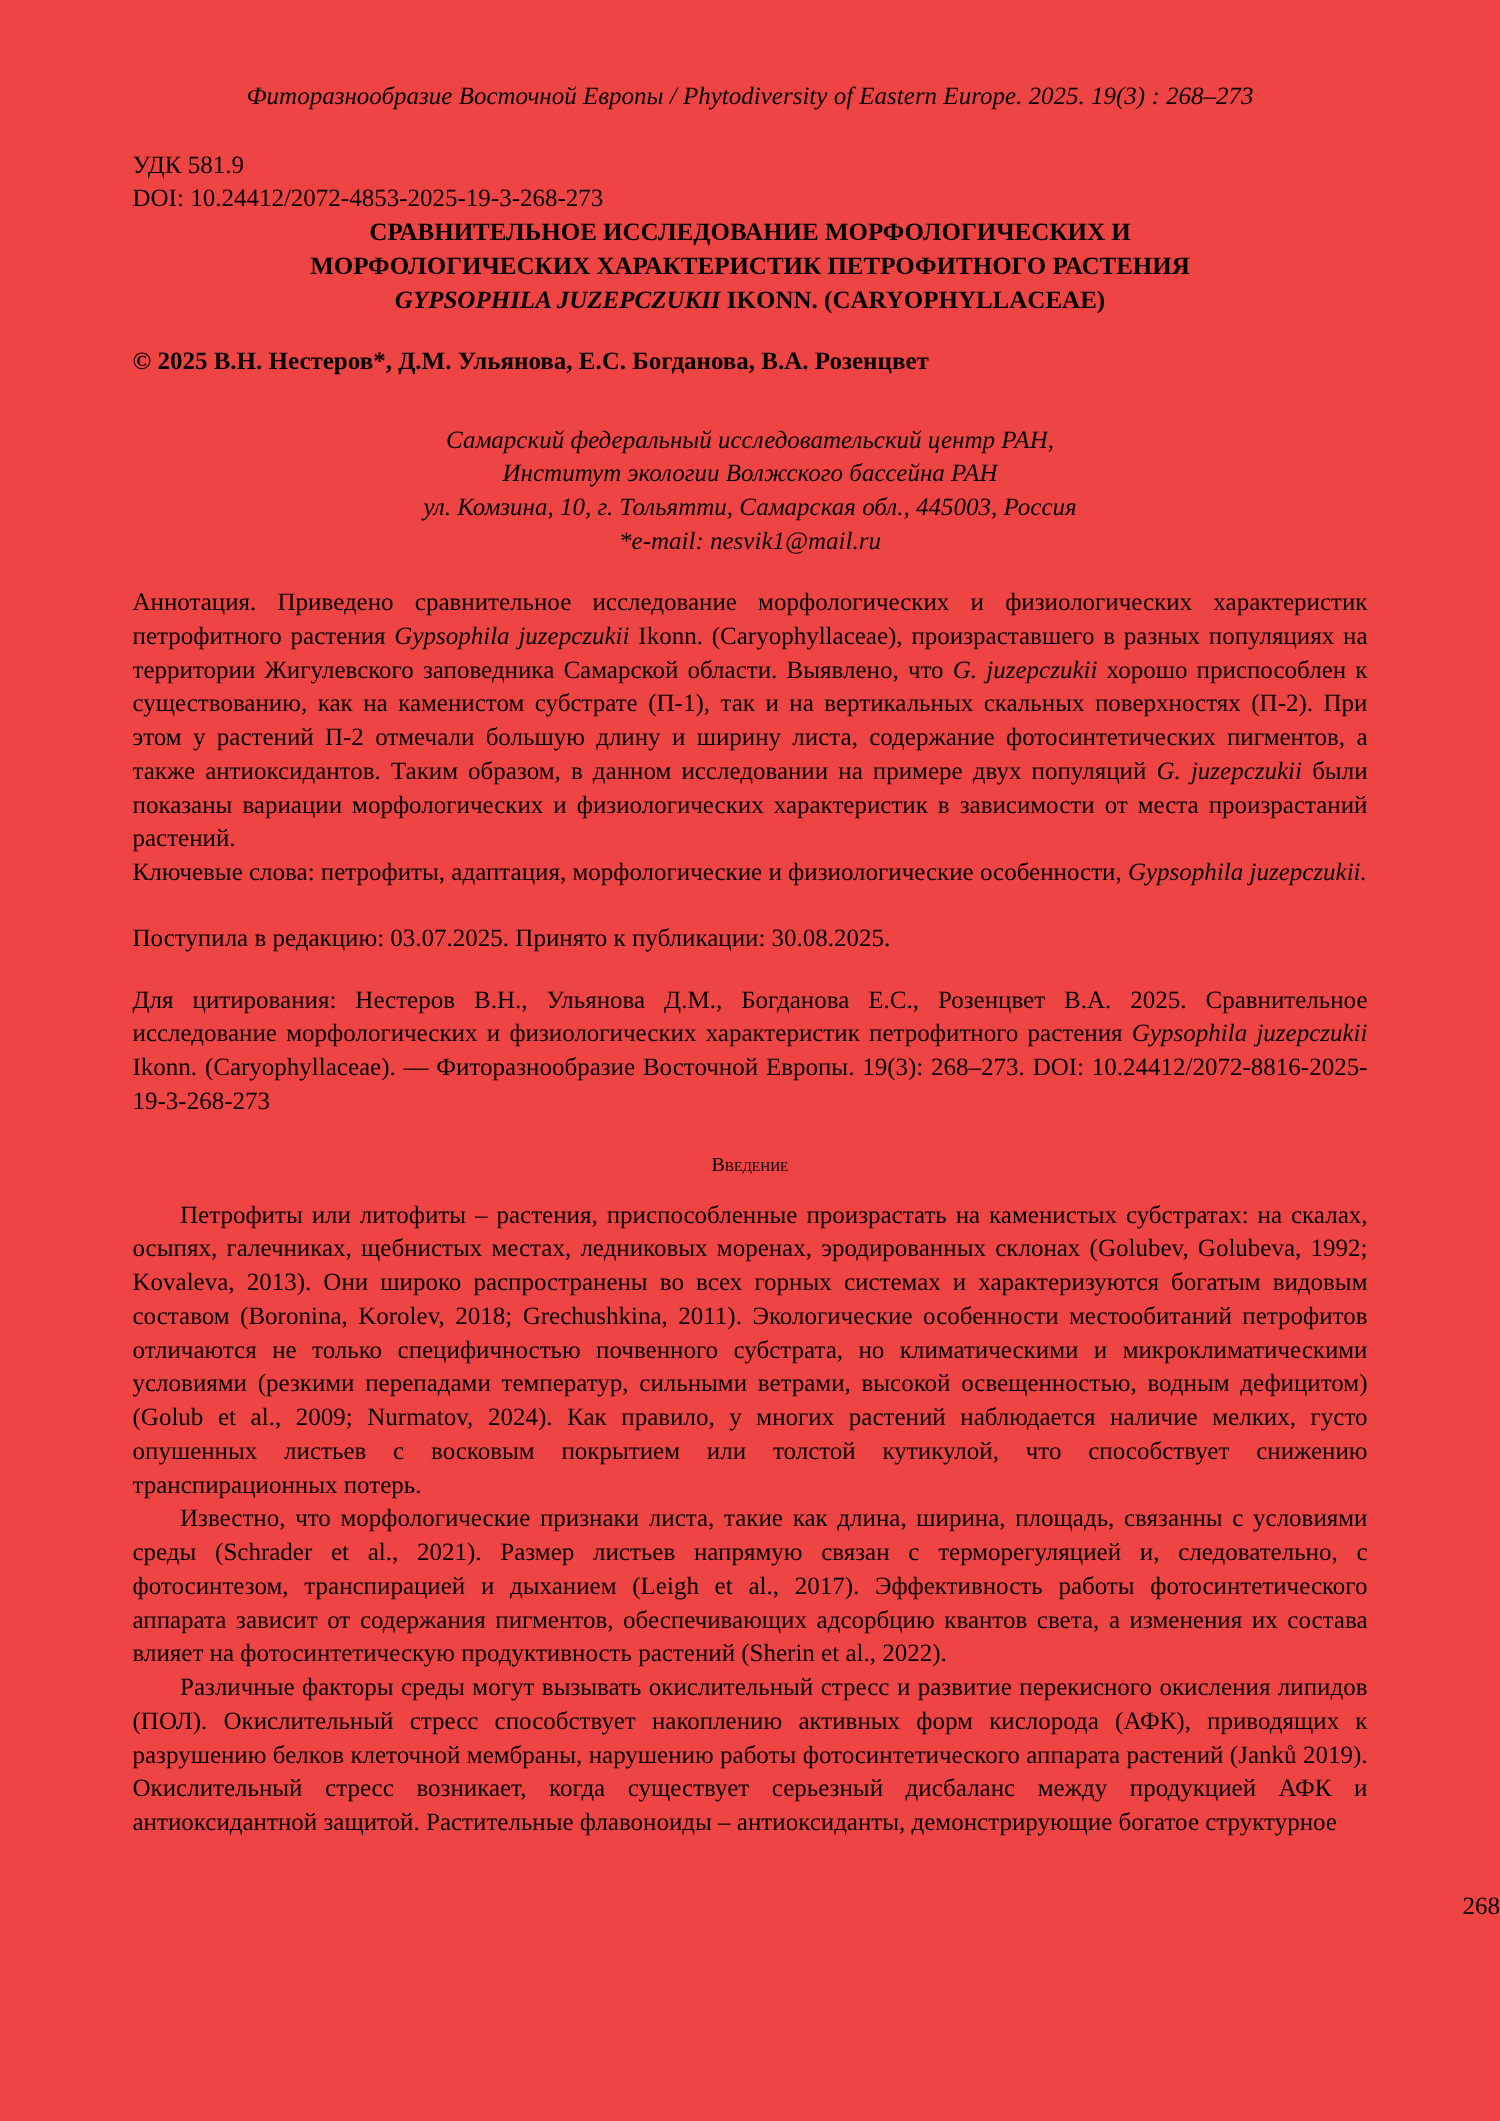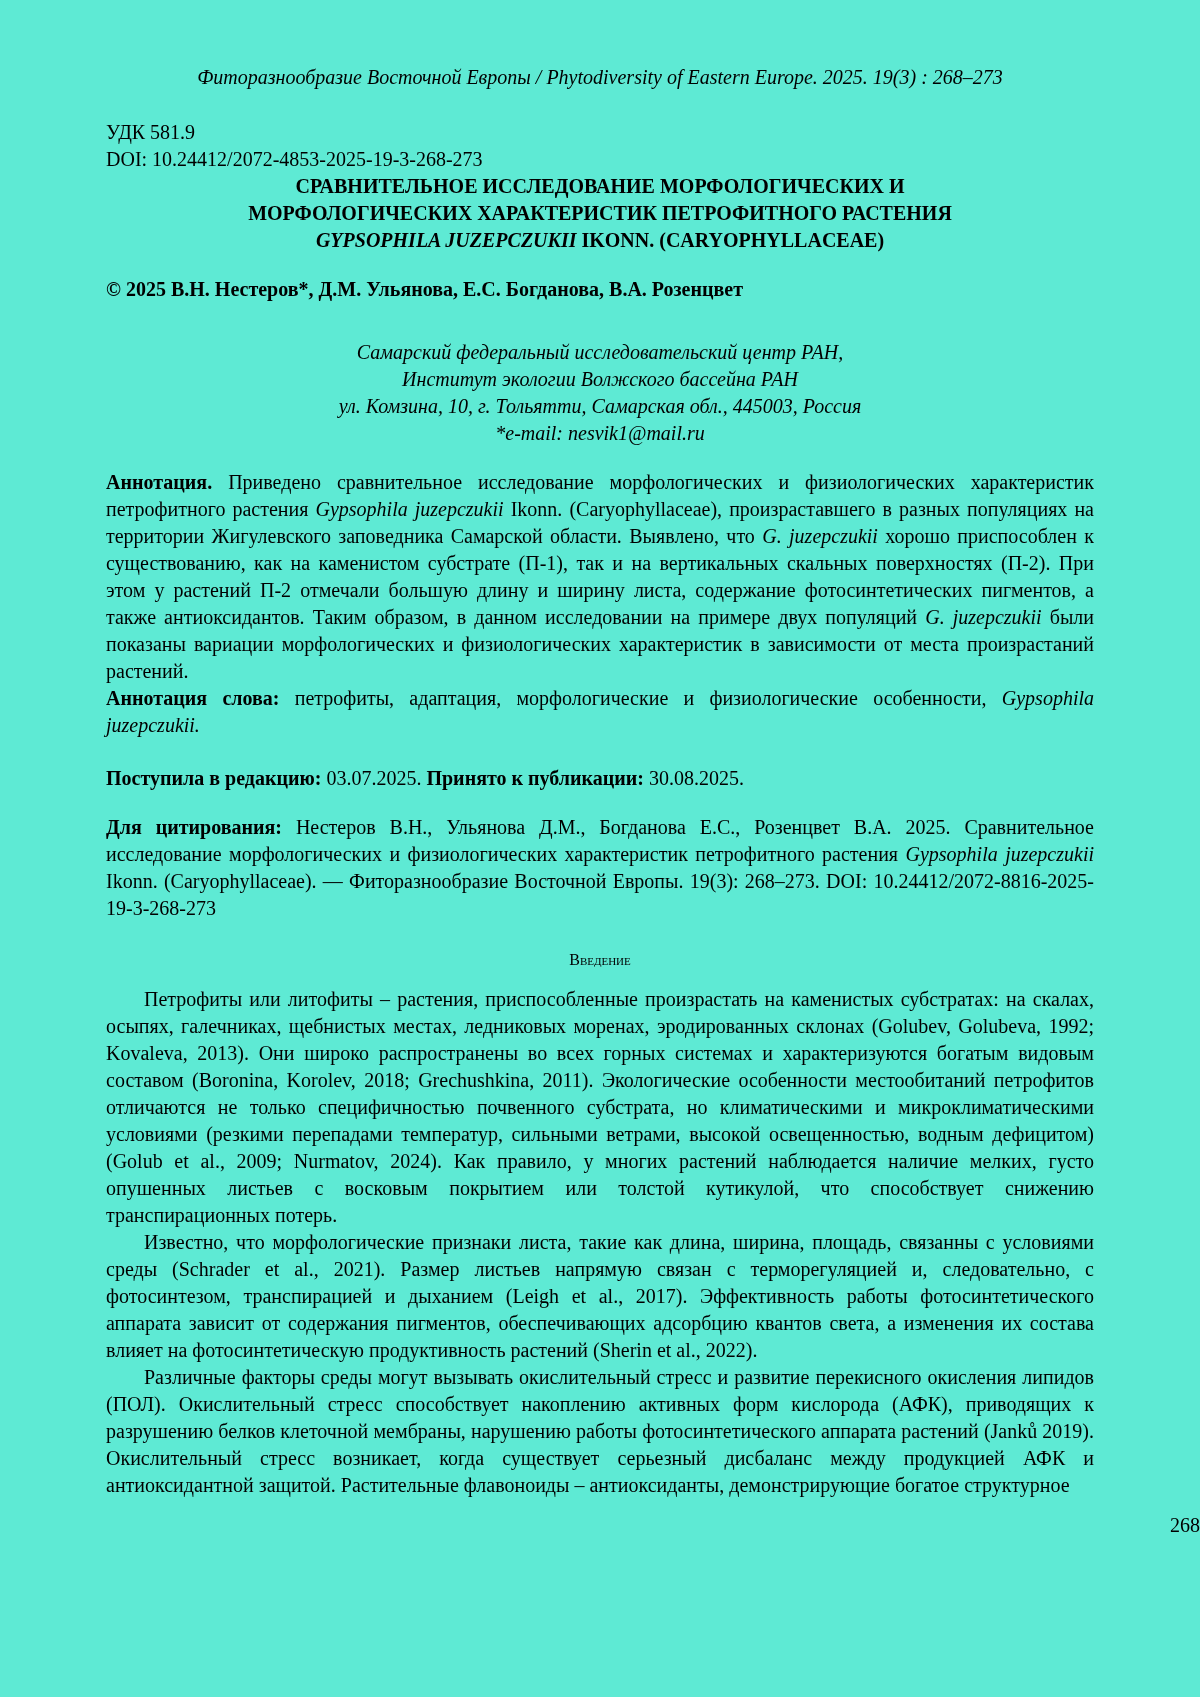--- a/index.html
+++ b/index.html
@@ -4,21 +4,21 @@
 <style>
   html, body { margin: 0; padding: 0; background: #ffffff; }
   body { width: 1200px; font-family: "Liberation Serif", serif; color: #000; }
   .page {
     position: relative;
     width: 1200px;
     height: 1697px;
     padding: 64px 106px 0 106px;
     box-sizing: border-box;
     overflow: hidden;
-    background: #5eead4;
+    background: #ef4444;
     font-size: 20px;
     line-height: 27px;
   }
   .journal-header {
     font-style: italic;
     text-align: center;
     margin-bottom: 28px;
   }
   .meta-block { }
   .title {
@@ -55,21 +55,21 @@
     text-align: justify;
     text-indent: 38px;
   }
   .page-number {
     position: absolute;
     left: 0;
     right: 0;
     bottom: 158px;
     text-align: right;
   }
-  b { font-weight: bold; }
+  b { font-weight: normal; }
   i { font-style: italic; }
 </style>
 </head>
 <body>
 
 <div class="page">
 
   <div class="journal-header">Фиторазнообразие Восточной Европы / Phytodiversity of Eastern Europe. 2025. 19(3) : 268–273</div>
 
   <div class="meta-block">
@@ -87,21 +87,21 @@
 
   <div class="affiliation">
     <div>Самарский федеральный исследовательский центр РАН,</div>
     <div>Институт экологии Волжского бассейна РАН</div>
     <div>ул. Комзина, 10, г. Тольятти, Самарская обл., 445003, Россия</div>
     <div>*e-mail: nesvik1@mail.ru</div>
   </div>
 
   <p class="just"><b>Аннотация.</b><span> Приведено сравнительное исследование морфологических и физиологических характеристик петрофитного растения </span><i>Gypsophila juzepczukii</i><span> Ikonn. (Caryophyllaceae), произраставшего в разных популяциях на территории Жигулевского заповедника Самарской области. Выявлено, что </span><i>G. juzepczukii</i><span> хорошо приспособлен к существованию, как на каменистом субстрате (П-1), так и на вертикальных скальных поверхностях (П-2). При этом у растений П-2 отмечали большую длину и ширину листа, содержание фотосинтетических пигментов, а также антиоксидантов. Таким образом, в данном исследовании на примере двух популяций </span><i>G. juzepczukii</i><span> были показаны вариации морфологических и физиологических характеристик в зависимости от места произрастаний растений.</span></p>
 
-  <p class="just keywords"><b>Аннотация слова:</b><span> петрофиты, адаптация, морфологические и физиологические особенности, </span><i>Gypsophila juzepczukii.</i></p>
+  <p class="just keywords"><b>Ключевые слова:</b><span> петрофиты, адаптация, морфологические и физиологические особенности, </span><i>Gypsophila juzepczukii.</i></p>
 
   <p class="just dates"><b>Поступила в редакцию:</b><span> 03.07.2025. </span><b>Принято к публикации:</b><span> 30.08.2025.</span></p>
 
   <p class="just citation"><b>Для цитирования:</b><span> Нестеров В.Н., Ульянова Д.М., Богданова Е.С., Розенцвет В.А. 2025. Сравнительное исследование морфологических и физиологических характеристик петрофитного растения </span><i>Gypsophila juzepczukii</i><span> Ikonn. (Caryophyllaceae). — Фиторазнообразие Восточной Европы. 19(3): 268–273.  DOI: 10.24412/2072-8816-2025-19-3-268-273</span></p>
 
   <h2 class="section-heading">Введение</h2>
 
   <p class="body-para">Петрофиты или литофиты – растения, приспособленные произрастать на каменистых субстратах: на скалах, осыпях, галечниках, щебнистых местах, ледниковых моренах, эродированных склонах (Golubev, Golubeva, 1992; Kovaleva, 2013). Они широко распространены во всех горных системах и характеризуются богатым видовым составом (Boronina, Korolev, 2018; Grechushkina, 2011). Экологические особенности местообитаний петрофитов отличаются не только специфичностью почвенного субстрата, но климатическими и микроклиматическими условиями (резкими перепадами температур, сильными ветрами, высокой освещенностью, водным дефицитом) (Golub et al., 2009; Nurmatov, 2024). Как правило, у многих растений наблюдается наличие мелких, густо опушенных листьев с восковым покрытием или толстой кутикулой, что способствует снижению транспирационных потерь.</p>
   <p class="body-para">Известно, что морфологические признаки листа, такие как длина, ширина, площадь, связанны с условиями среды (Schrader et al., 2021). Размер листьев напрямую связан с терморегуляцией и, следовательно, с фотосинтезом, транспирацией и дыханием (Leigh et al., 2017). Эффективность работы фотосинтетического аппарата зависит от содержания пигментов, обеспечивающих адсорбцию квантов света, а изменения их состава влияет на фотосинтетическую продуктивность растений (Sherin et al., 2022).</p>
   <p class="body-para">Различные факторы среды могут вызывать окислительный стресс и развитие перекисного окисления липидов (ПОЛ). Окислительный стресс способствует накоплению активных форм кислорода (АФК),  приводящих к разрушению белков клеточной мембраны, нарушению работы фотосинтетического аппарата растений (Janků 2019). Окислительный стресс возникает, когда существует серьезный дисбаланс между продукцией АФК и антиоксидантной защитой. Растительные флавоноиды – антиоксиданты, демонстрирующие богатое структурное</p>

